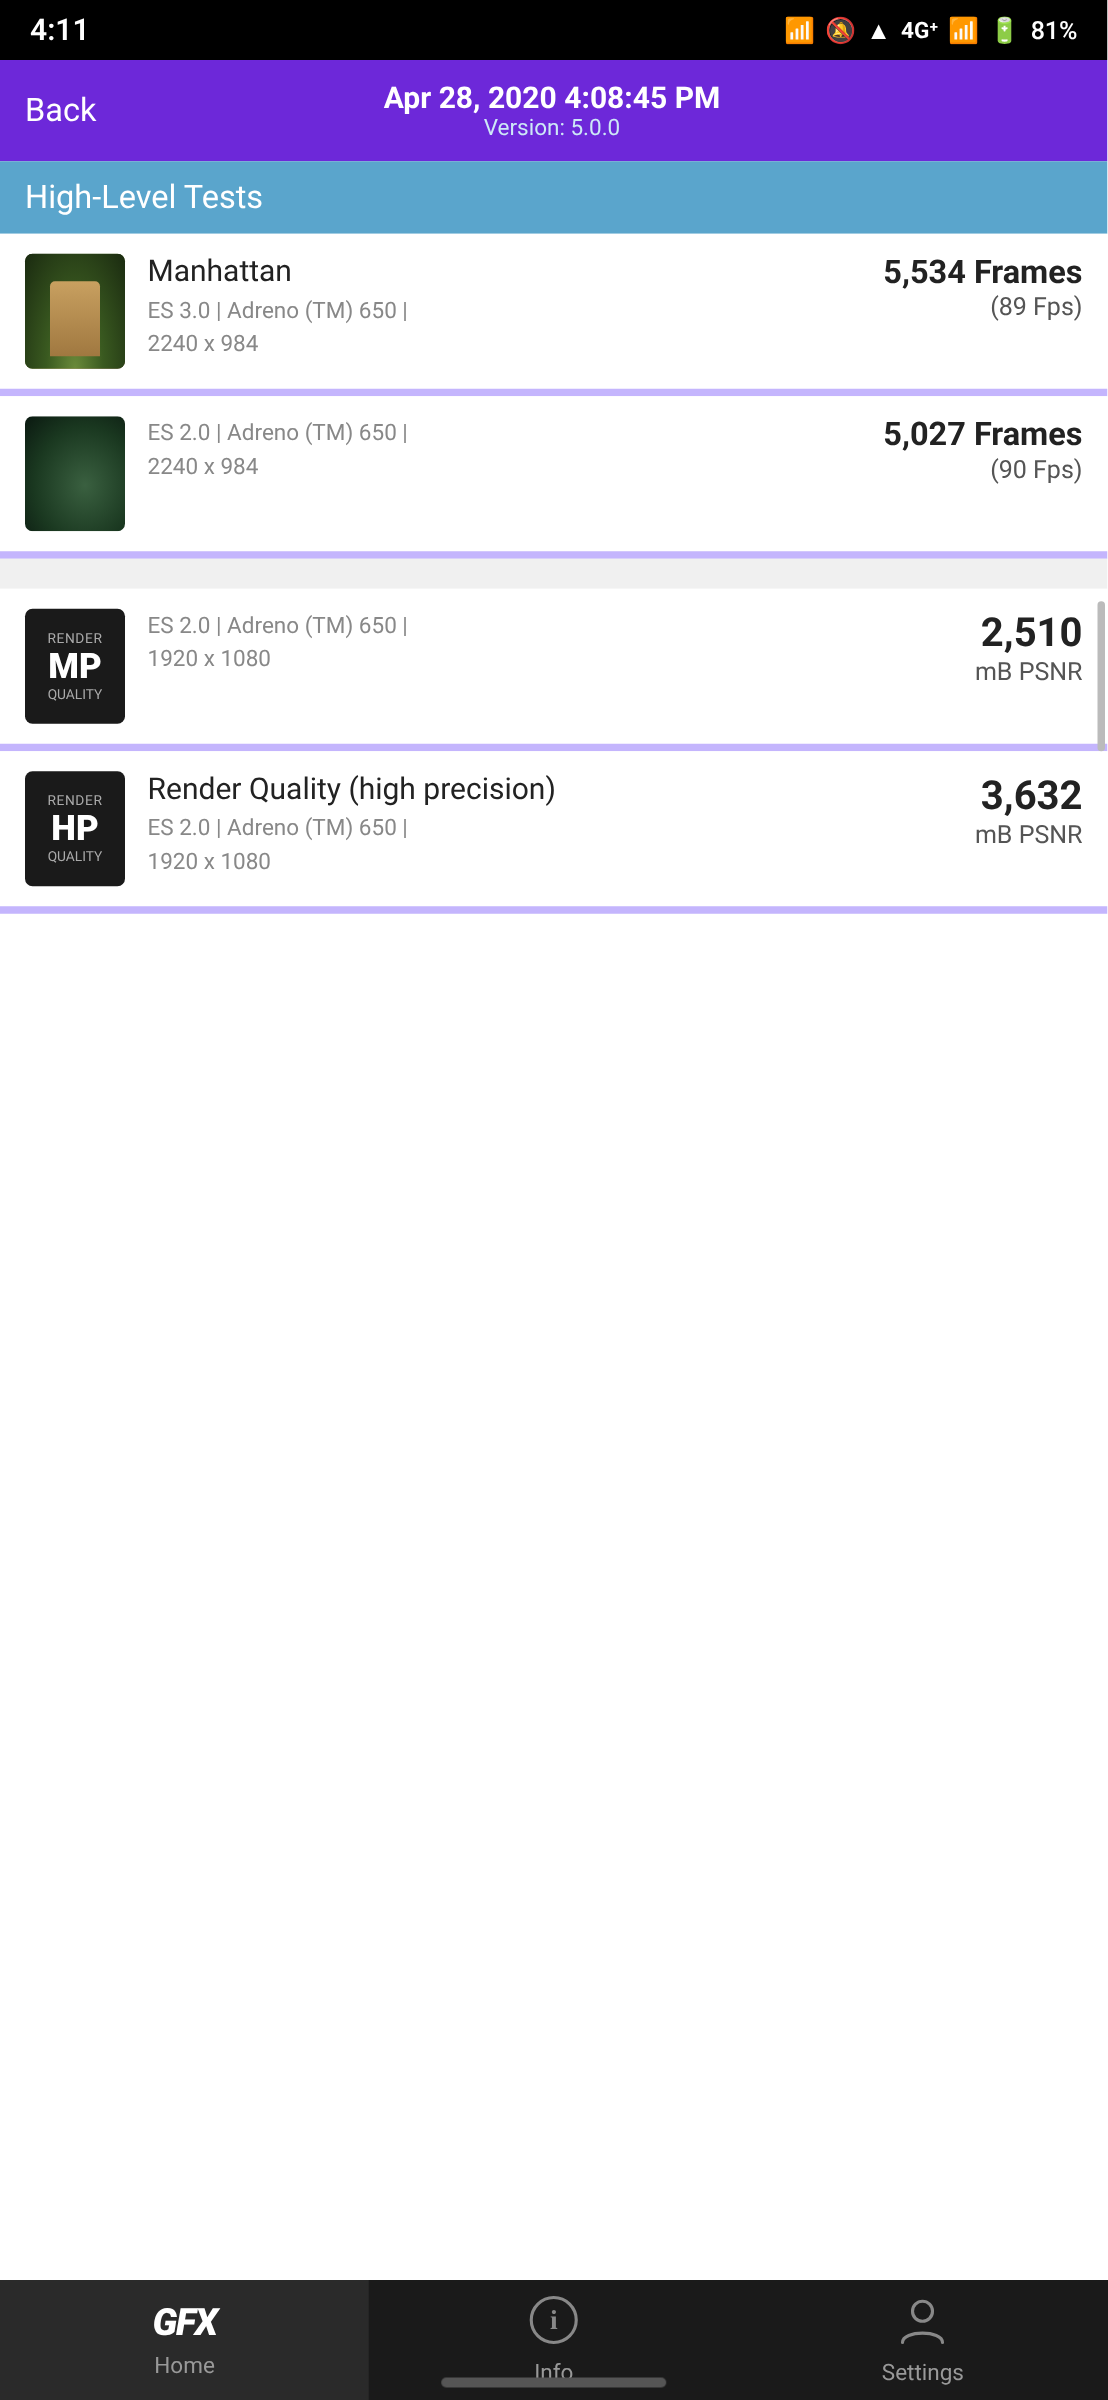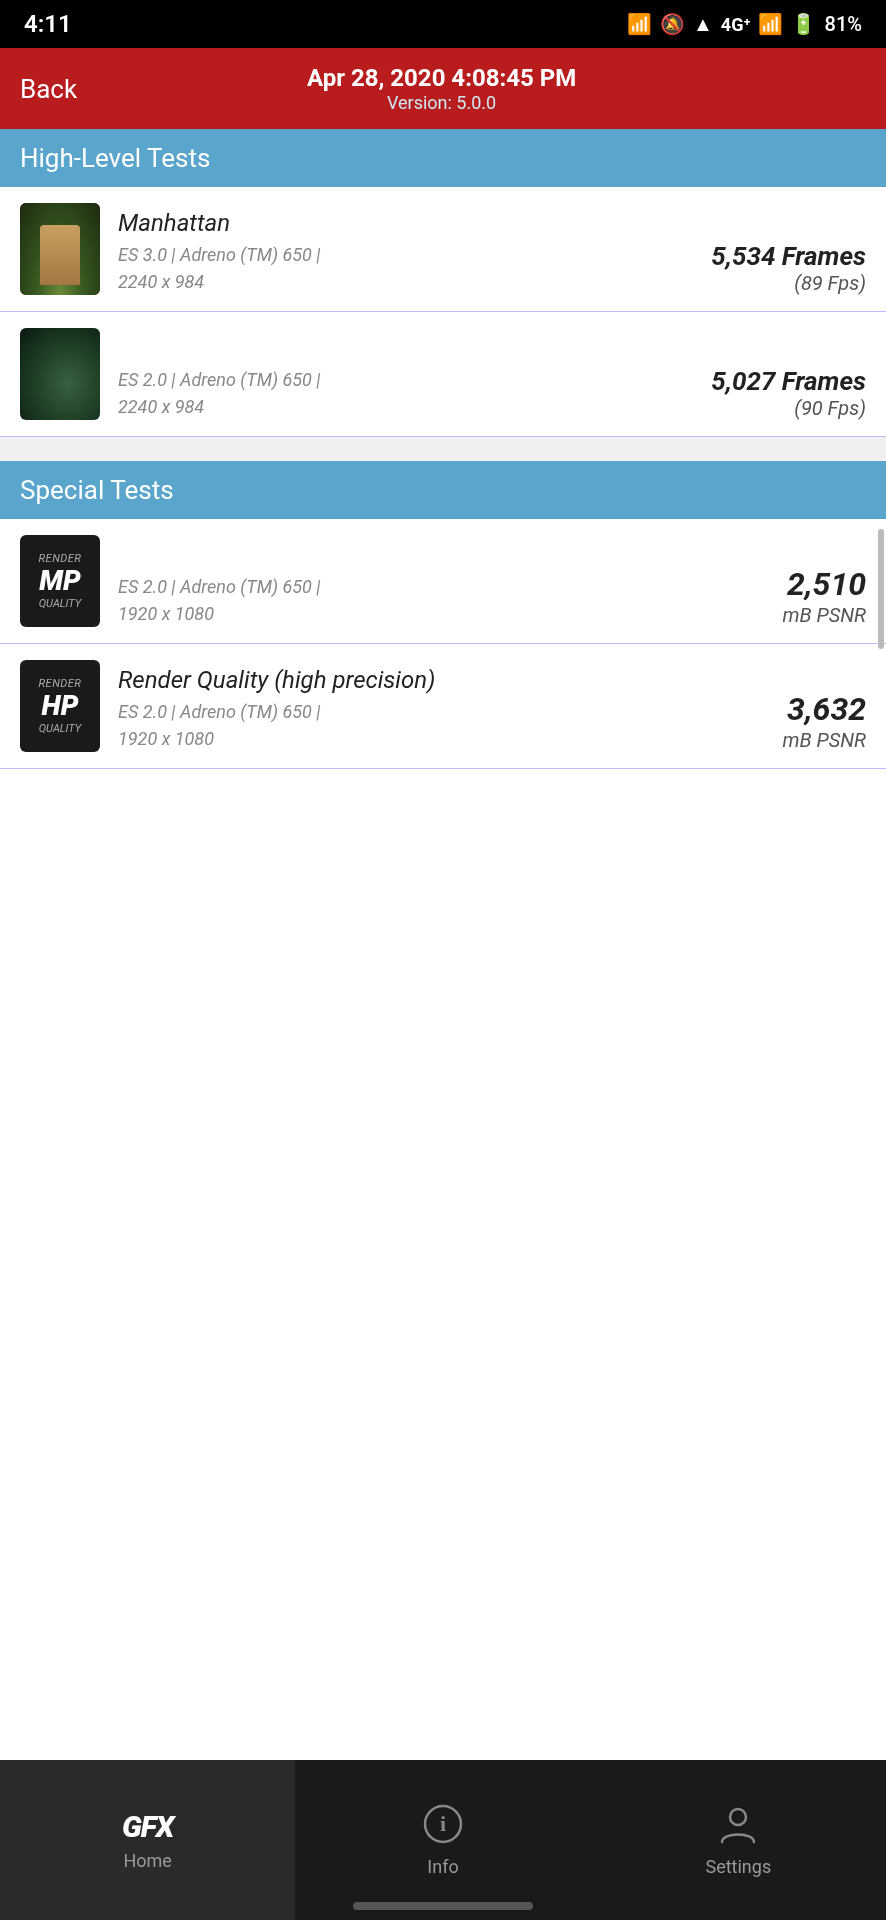--- a/index.html
+++ b/index.html
@@ -23,21 +23,21 @@
       padding: 0 24px;
       color: #fff;
       font-size: 22px;
       font-weight: 500;
     }
     .status-time { font-size: 24px; font-weight: 600; }
     .status-icons { display: flex; align-items: center; gap: 8px; font-size: 20px; }
 
     
     .header {
-      background: #b91c1c;
+      background: #6d28d9;
       padding: 16px 20px;
       display: flex;
       align-items: center;
       justify-content: space-between;
     }
     .header-back {
       color: #fff;
       font-size: 26px;
       font-weight: 400;
       cursor: pointer;
@@ -64,25 +64,24 @@
     }
     .section-header-text {
       color: #fff;
       font-size: 26px;
       font-weight: 400;
     }
 
     
     .test-item {
       display: flex;
-      align-items: flex-end;
+      align-items: flex-start;
       padding: 16px 20px;
-      border-bottom: 1px solid #c4b5fd;
+      border-bottom: 6px solid #c4b5fd;
       background: #fff;
-      font-style: italic;
     }
     .test-thumb {
       width: 80px;
       height: 92px;
       border-radius: 6px;
       overflow: hidden;
       flex-shrink: 0;
       margin-right: 18px;
       display: flex;
       align-items: center;
@@ -193,21 +192,21 @@
       border-radius: 4px;
     }
 
     
     .bottom-nav {
       position: fixed;
       bottom: 0;
       left: 0;
       width: 886px;
       background: #1a1a1a;
-      height: 160px;
+      height: 96px;
       display: flex;
       align-items: stretch;
     }
     .nav-item {
       flex: 1;
       display: flex;
       flex-direction: column;
       align-items: center;
       justify-content: center;
       cursor: pointer;
@@ -336,23 +335,20 @@
       </div>
     </div>
     <div class="test-result">
       <div class="test-result-frames">5,027 Frames</div>
       <div class="test-result-fps">(90 Fps)</div>
     </div>
   </div>
 
   <div class="spacer-row"></div>
 
-  <div class="section-header">
-    <span class="section-header-text">Special Tests</span>
-  </div>
 
   <div class="special-tests-container">
 
     <div class="test-item">
       <div class="test-thumb test-thumb-mp">
         <span class="thumb-label-render">RENDER</span>
         <span class="thumb-label-big">MP</span>
         <span class="thumb-label-quality">QUALITY</span>
       </div>
       <div class="test-info">

